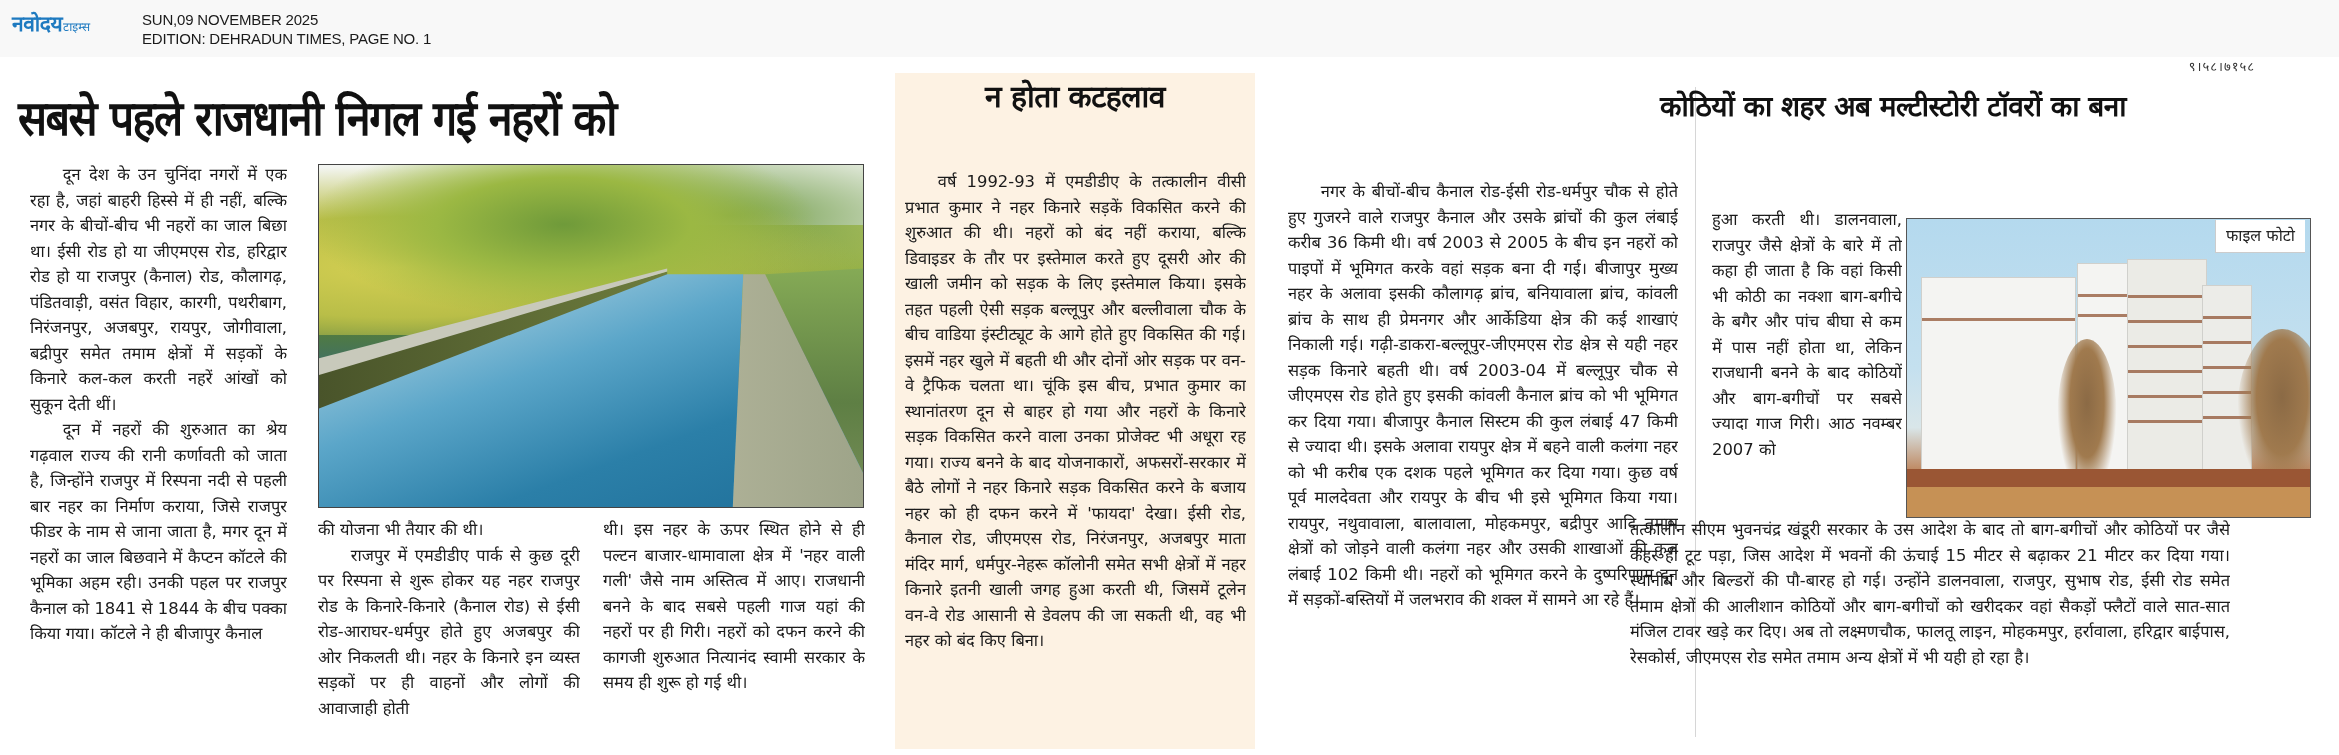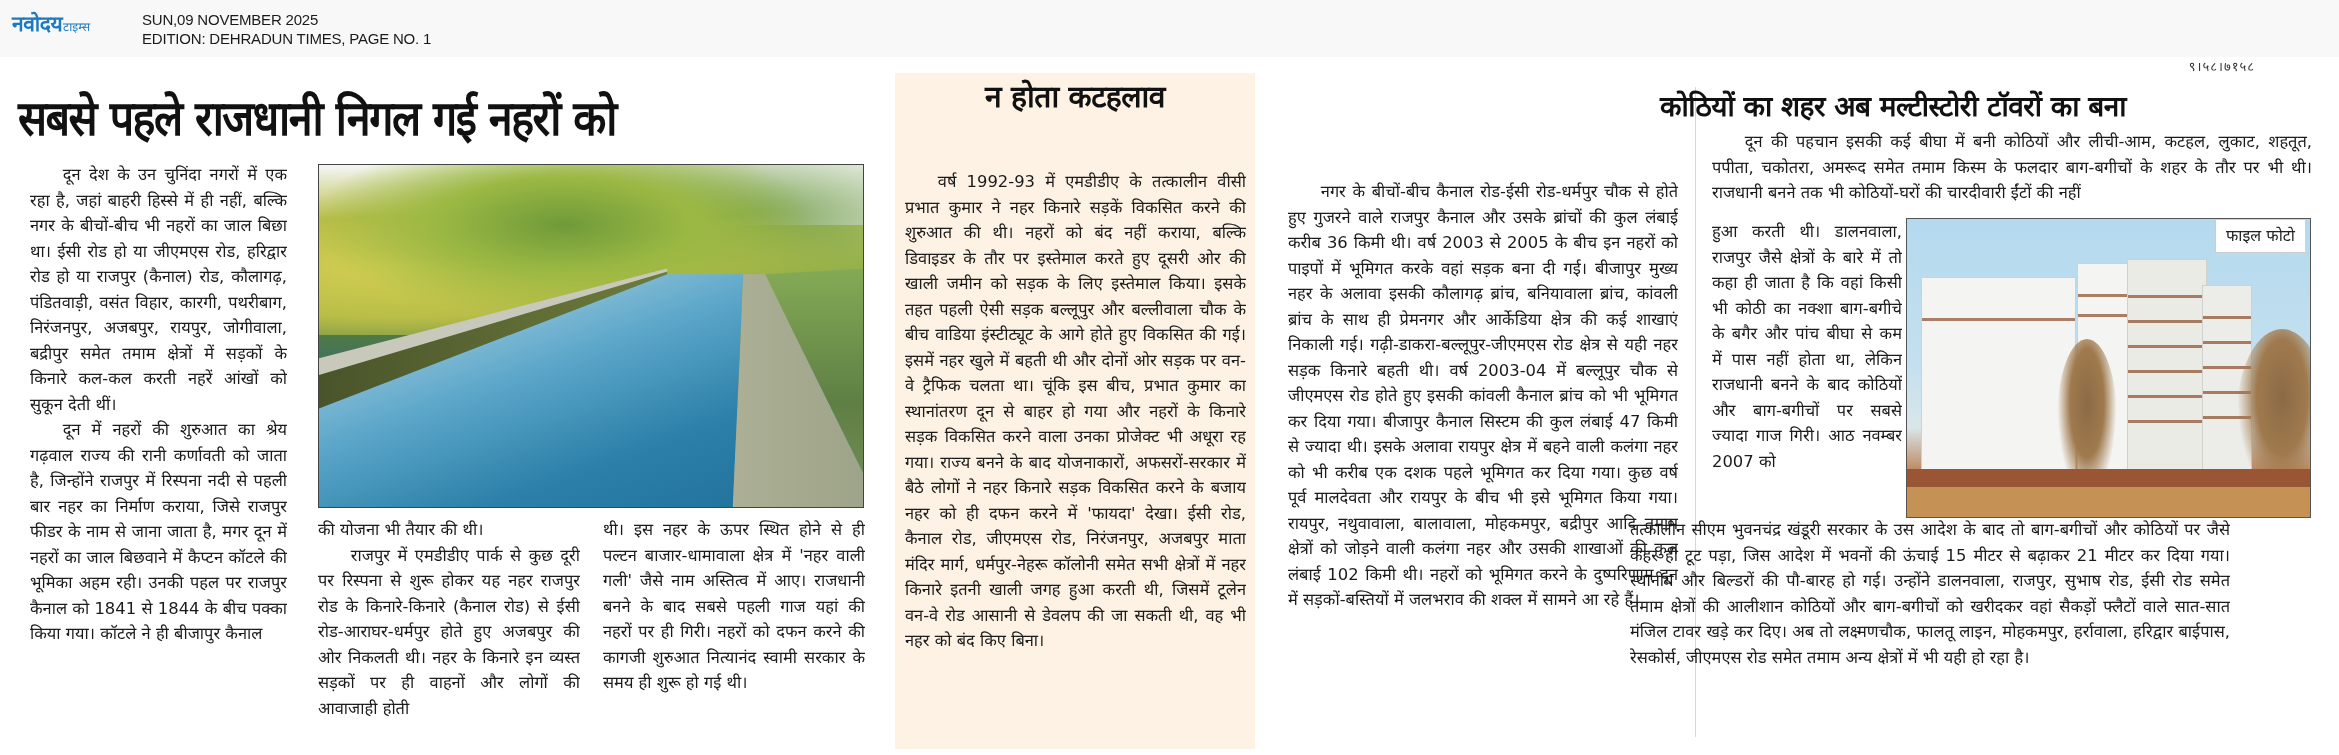--- a/index.html
+++ b/index.html
@@ -133,24 +133,21 @@
 
   <div class="headline h3">
   </div>
   <div class="col body-text a3-col">
     <p>नगर के बीचों-बीच कैनाल रोड-ईसी रोड-धर्मपुर चौक से होते हुए गुजरने वाले राजपुर कैनाल और उसके ब्रांचों की कुल लंबाई करीब 36 किमी थी। वर्ष 2003 से 2005 के बीच इन नहरों को पाइपों में भूमिगत करके वहां सड़क बना दी गई। बीजापुर मुख्य नहर के अलावा इसकी कौलागढ़ ब्रांच, बनियावाला ब्रांच, कांवली ब्रांच के साथ ही प्रेमनगर और आर्केडिया क्षेत्र की कई शाखाएं निकाली गई। गढ़ी-डाकरा-बल्लूपुर-जीएमएस रोड क्षेत्र से यही नहर सड़क किनारे बहती थी। वर्ष 2003-04 में बल्लूपुर चौक से जीएमएस रोड होते हुए इसकी कांवली कैनाल ब्रांच को भी भूमिगत कर दिया गया। बीजापुर कैनाल सिस्टम की कुल लंबाई 47 किमी से ज्यादा थी। इसके अलावा रायपुर क्षेत्र में बहने वाली कलंगा नहर को भी करीब एक दशक पहले भूमिगत कर दिया गया। कुछ वर्ष पूर्व मालदेवता और रायपुर के बीच भी इसे भूमिगत किया गया। रायपुर, नथुवावाला, बालावाला, मोहकमपुर, बद्रीपुर आदि तमाम क्षेत्रों को जोड़ने वाली कलंगा नहर और उसकी शाखाओं की कुल लंबाई 102 किमी थी। नहरों को भूमिगत करने के दुष्परिणाम दून में सड़कों-बस्तियों में जलभराव की शक्ल में सामने आ रहे हैं।</p>
   </div>
 
   <div class="divider" style="left:1695px;"></div>
 
   <div class="headline h4">कोठियों का शहर अब मल्टीस्टोरी टॉवरों का बना</div>
-  <div class="col body-text a4-col-top">
-    <p>दून की पहचान इसकी कई बीघा में बनी कोठियों और लीची-आम, कटहल, लुकाट, शहतूत, पपीता, चकोतरा, अमरूद समेत तमाम किस्म के फलदार बाग-बगीचों के शहर के तौर पर भी थी। राजधानी बनने तक भी कोठियों-घरों की चारदीवारी ईंटों की नहीं</p>
-  </div>
-  <div class="col body-text a4-col-left" style="top:150px;margin-top:12px;">
+  <div class="col body-text a4-col-left" style="top:150px;">
     <p class="noindent">हुआ करती थी। डालनवाला, राजपुर जैसे क्षेत्रों के बारे में तो कहा ही जाता है कि वहां किसी भी कोठी का नक्शा बाग-बगीचे के बगैर और पांच बीघा से कम में पास नहीं होता था, लेकिन राजधानी बनने के बाद कोठियों और बाग-बगीचों पर सबसे ज्यादा गाज गिरी। आठ नवम्बर 2007 को</p>
   </div>
 
   <div class="a4-photo">
     <div class="bld" style="left:14px; top:58px; width:155px; height:210px;">
       <div class="bld-stripe" style="top:40px;"></div>
     </div>
     <div class="bld" style="left:170px; top:44px; width:100px; height:226px;">
       <div class="bld-stripe" style="top:30px;"></div>
       <div class="bld-stripe" style="top:50px;"></div>

